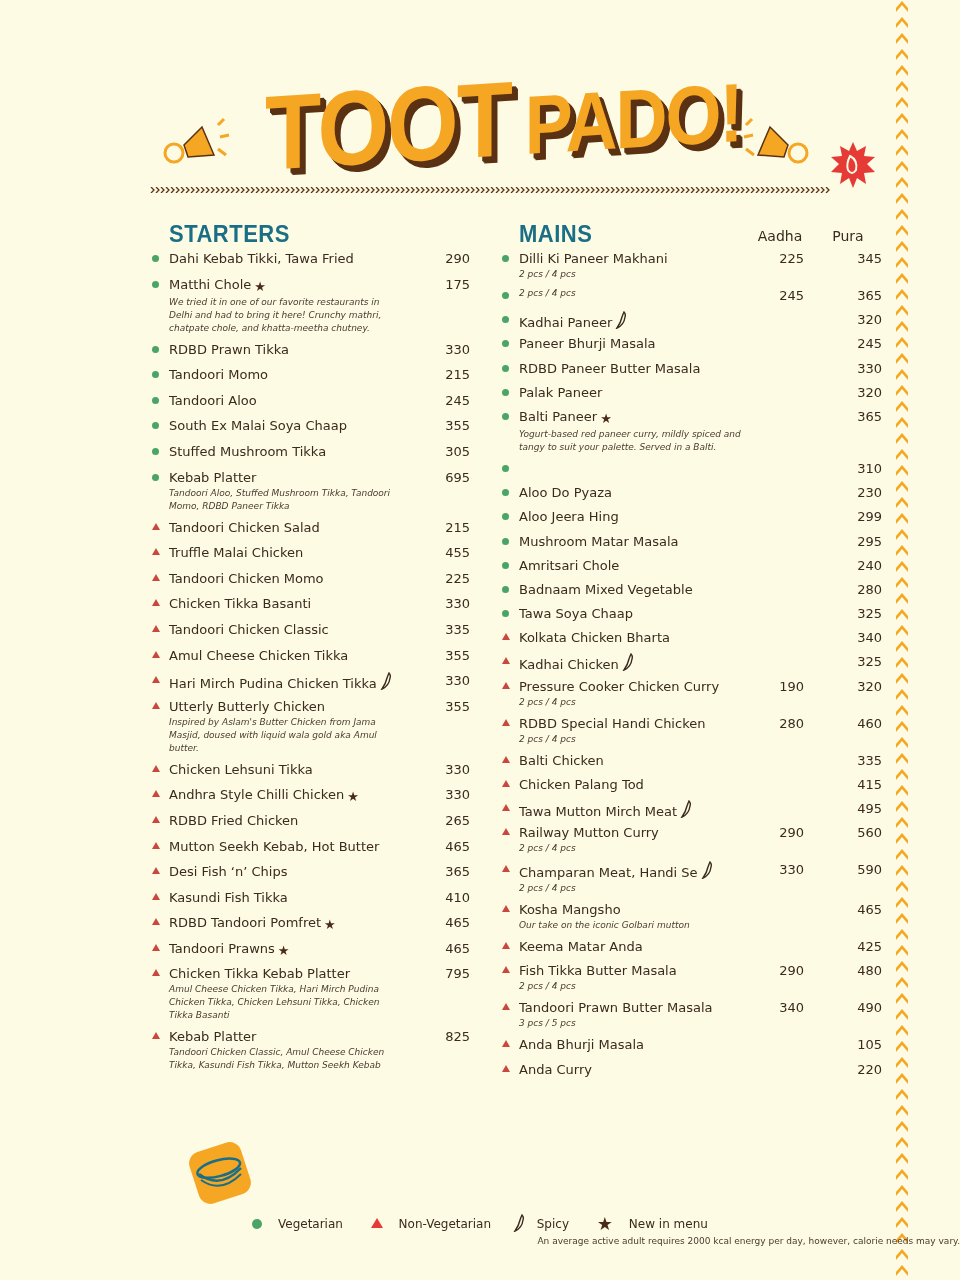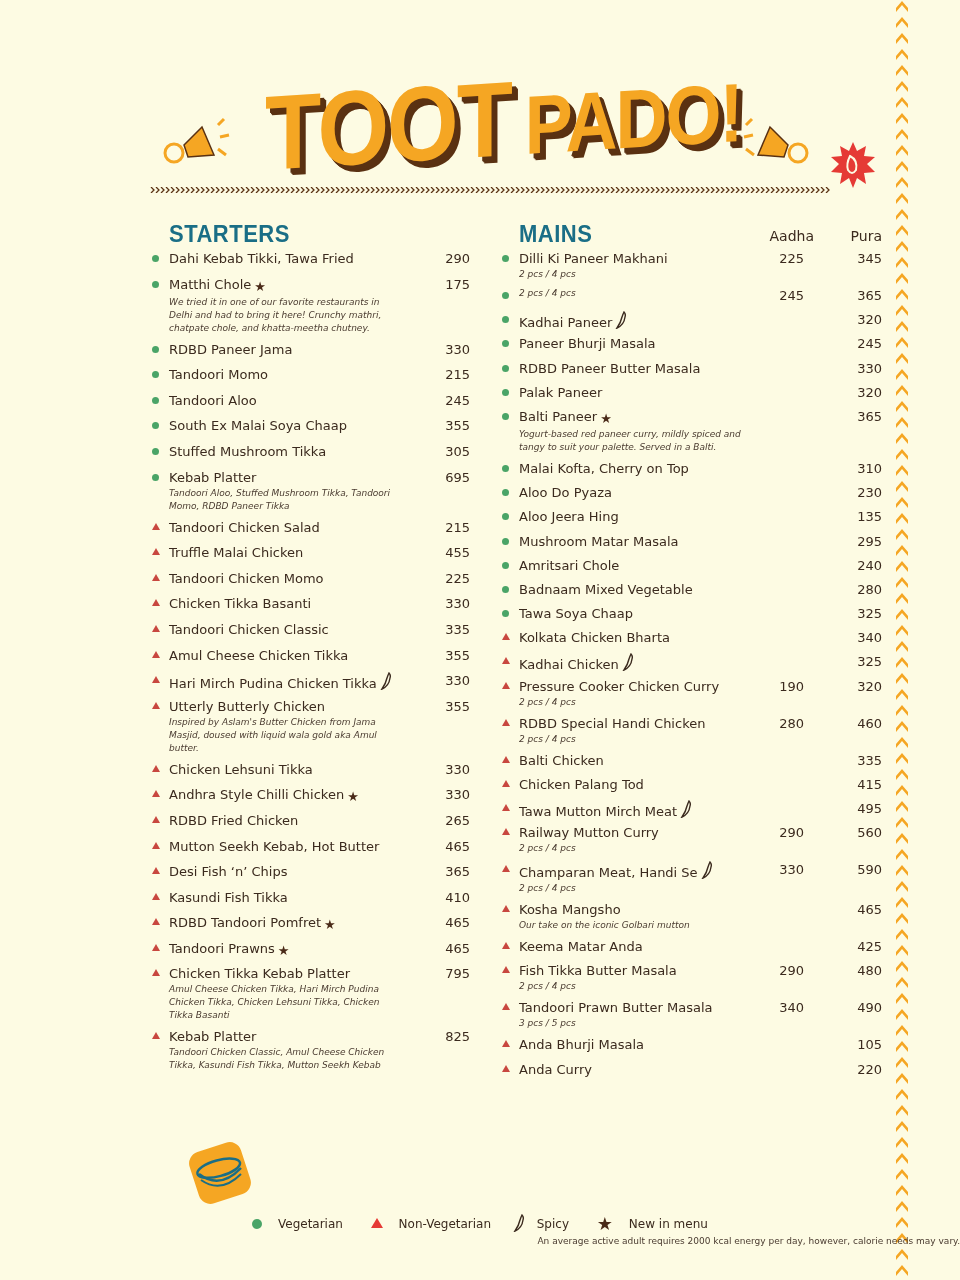--- a/index.html
+++ b/index.html
@@ -13,21 +13,21 @@
   .title .w2 { font-size:72px; margin-left:14px; }
   .dotline { position:absolute; left:0; top:117px; width:680px; height:6px; }
   .megaphone { position:absolute; top:45px; width:70px; height:55px; }
   .badge { position:absolute; left:680px; top:72px; width:46px; height:46px; }
   .col { position:absolute; top:220px; }
   .col.left { left:150px; width:320px; }
   .col.right { left:500px; width:382px; }
   .sec-title { font-family:"Liberation Sans", sans-serif; font-weight:bold; font-size:22px; color:#1a6e86;
                letter-spacing:0.5px; margin-left:19px; height:30px; transform:scaleY(1.1); transform-origin:left top; }
   .col-heads { position:absolute; top:8px; right:0; font-size:14px; color:#3b2a1e; }
-  .col-heads span { display:inline-block; width:68px; text-align:right; }
+  .col-heads span { display:inline-block; width:68px; text-align:center; }
   .item { position:relative; padding-left:19px; }
   .left .item { min-height:25.6px; }
   .right .item { min-height:24.2px; }
   .mark { position:absolute; left:2px; top:5px; width:7px; height:7px; }
   .veg { border-radius:50%; background:#4aa467; }
   .nonveg { width:0; height:0; border-left:4px solid transparent; border-right:4px solid transparent; border-bottom:7px solid #c8473f; top:4px; }
   .name { font-size:13px; line-height:17px; color:#3b2a1e; white-space:nowrap; }
   .desc { font-size:9px; font-style:italic; line-height:13px; color:#4a3b30; width:230px; margin-top:1px; margin-bottom:6px; }
   .price { position:absolute; top:0; right:0; font-size:13px; line-height:17px; text-align:right; }
   .right .price.aadha { right:78px; }
@@ -87,21 +87,21 @@
         <span class="price">290</span>
       </div>
       <div class="item">
         <span class="mark veg"></span>
         <div class="name"><span>Matthi Chole</span><span class="star">★</span></div>
         <div class="desc">We tried it in one of our favorite restaurants in Delhi and had to bring it here! Crunchy mathri, chatpate chole, and khatta-meetha chutney.</div>
         <span class="price">175</span>
       </div>
       <div class="item">
         <span class="mark veg"></span>
-        <div class="name"><span>RDBD Paneer Jama</span></div>
+        <div class="name"><span>RDBD Prawn Tikka</span></div>
         <span class="price">330</span>
       </div>
       <div class="item">
         <span class="mark veg"></span>
         <div class="name"><span>Tandoori Momo</span></div>
         <span class="price">215</span>
       </div>
       <div class="item">
         <span class="mark veg"></span>
         <div class="name"><span>Tandoori Aloo</span></div>
@@ -263,32 +263,31 @@
         <span class="price">320</span>
       </div>
       <div class="item">
         <span class="mark veg"></span>
         <div class="name"><span>Balti Paneer</span><span class="star">★</span></div>
         <div class="desc">Yogurt-based red paneer curry, mildly spiced and tangy to suit your palette. Served in a Balti.</div>
         <span class="price">365</span>
       </div>
       <div class="item">
         <span class="mark veg"></span>
-        <div class="name"><span>Malai Kofta, Cherry on Top</span></div>
         <span class="price">310</span>
       </div>
       <div class="item">
         <span class="mark veg"></span>
         <div class="name"><span>Aloo Do Pyaza</span></div>
         <span class="price">230</span>
       </div>
       <div class="item">
         <span class="mark veg"></span>
         <div class="name"><span>Aloo Jeera Hing</span></div>
-        <span class="price">135</span>
+        <span class="price">299</span>
       </div>
       <div class="item">
         <span class="mark veg"></span>
         <div class="name"><span>Mushroom Matar Masala</span></div>
         <span class="price">295</span>
       </div>
       <div class="item">
         <span class="mark veg"></span>
         <div class="name"><span>Amritsari Chole</span></div>
         <span class="price">240</span>

